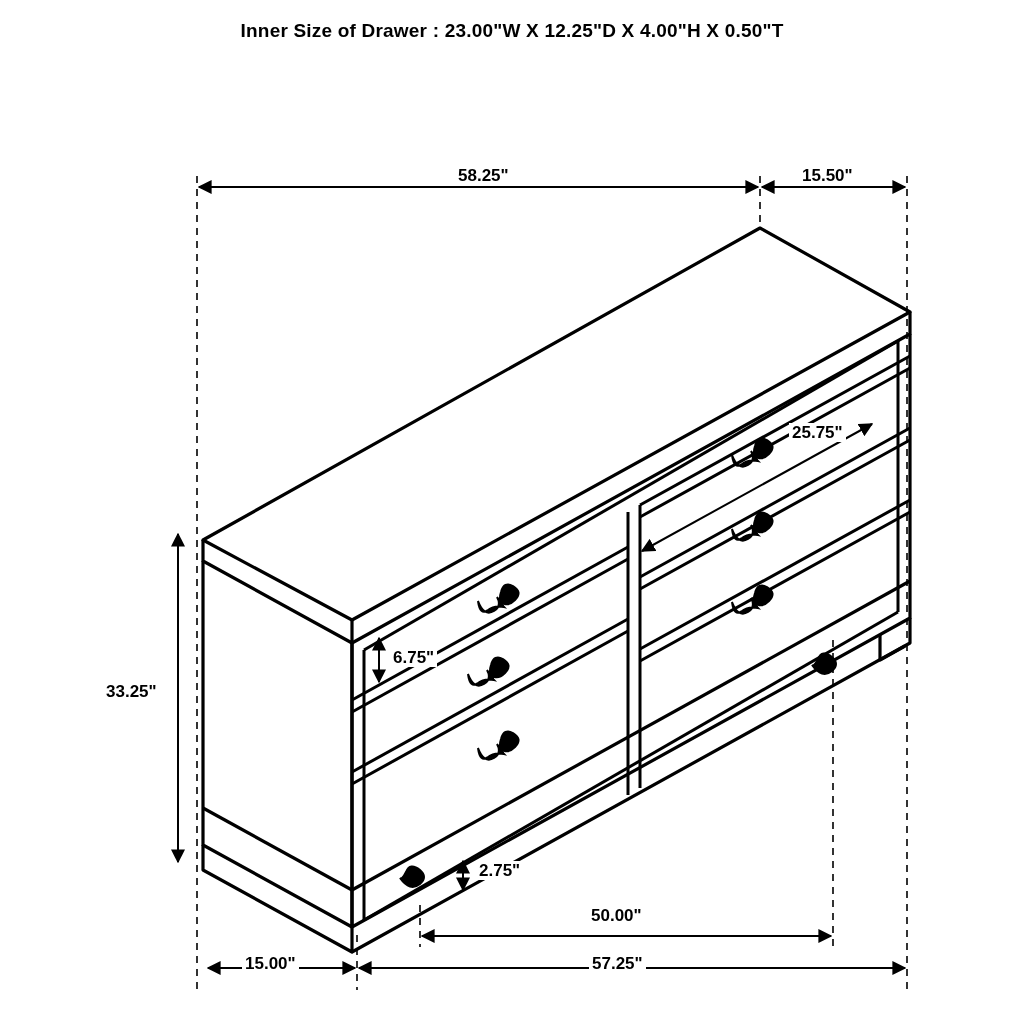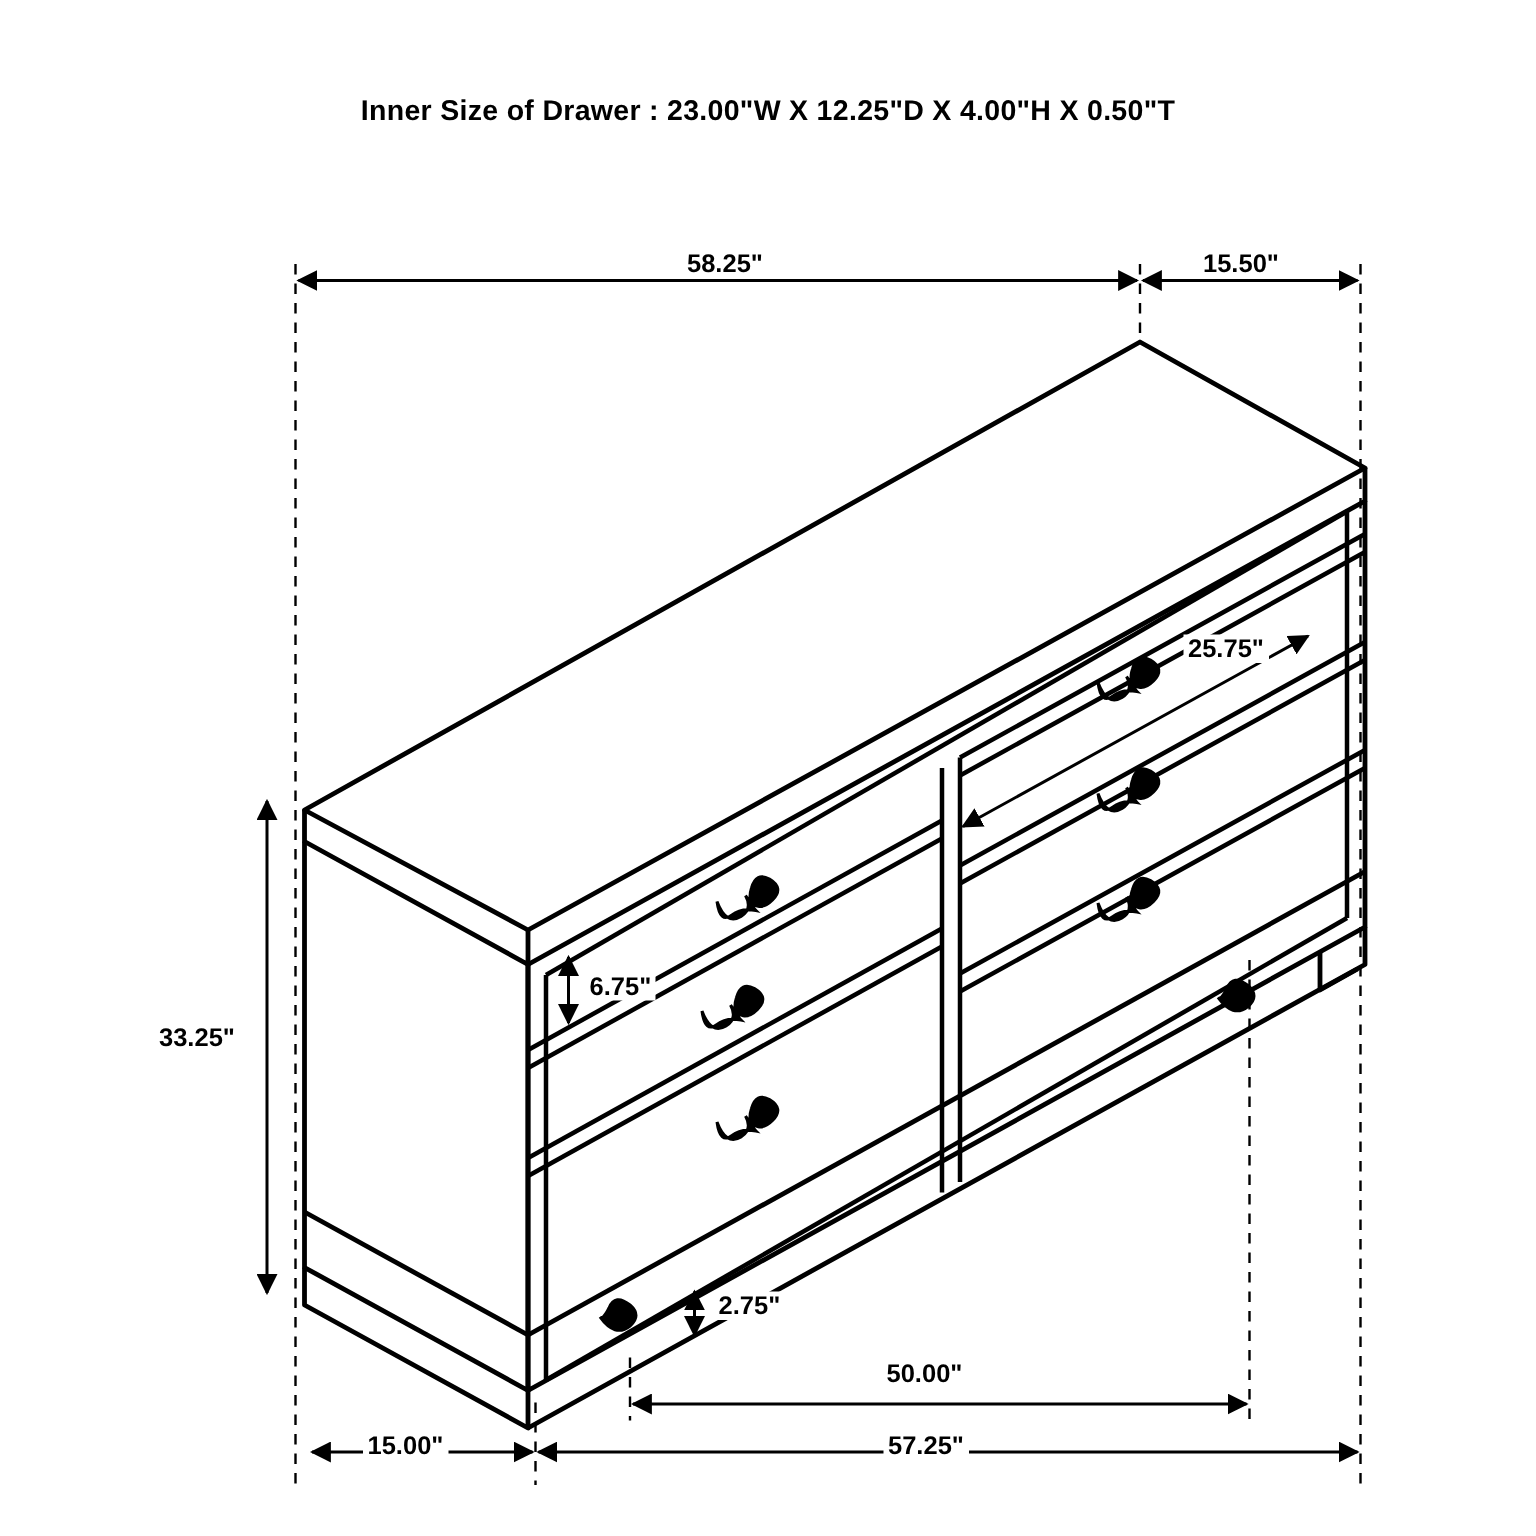--- a/index.html
+++ b/index.html
@@ -22,21 +22,20 @@
   }
   #title {
     position: absolute;
     top: 20px;
     left: 0;
     width: 1024px;
     text-align: center;
     font-size: 19px;
     font-weight: bold;
     letter-spacing: 0.2px;
-    margin-top: 44px;
   }
   svg#drawing {
     position: absolute;
     top: 0;
     left: 0;
     width: 1024px;
     height: 1024px;
   }
   .dimlabel {
     position: absolute;

